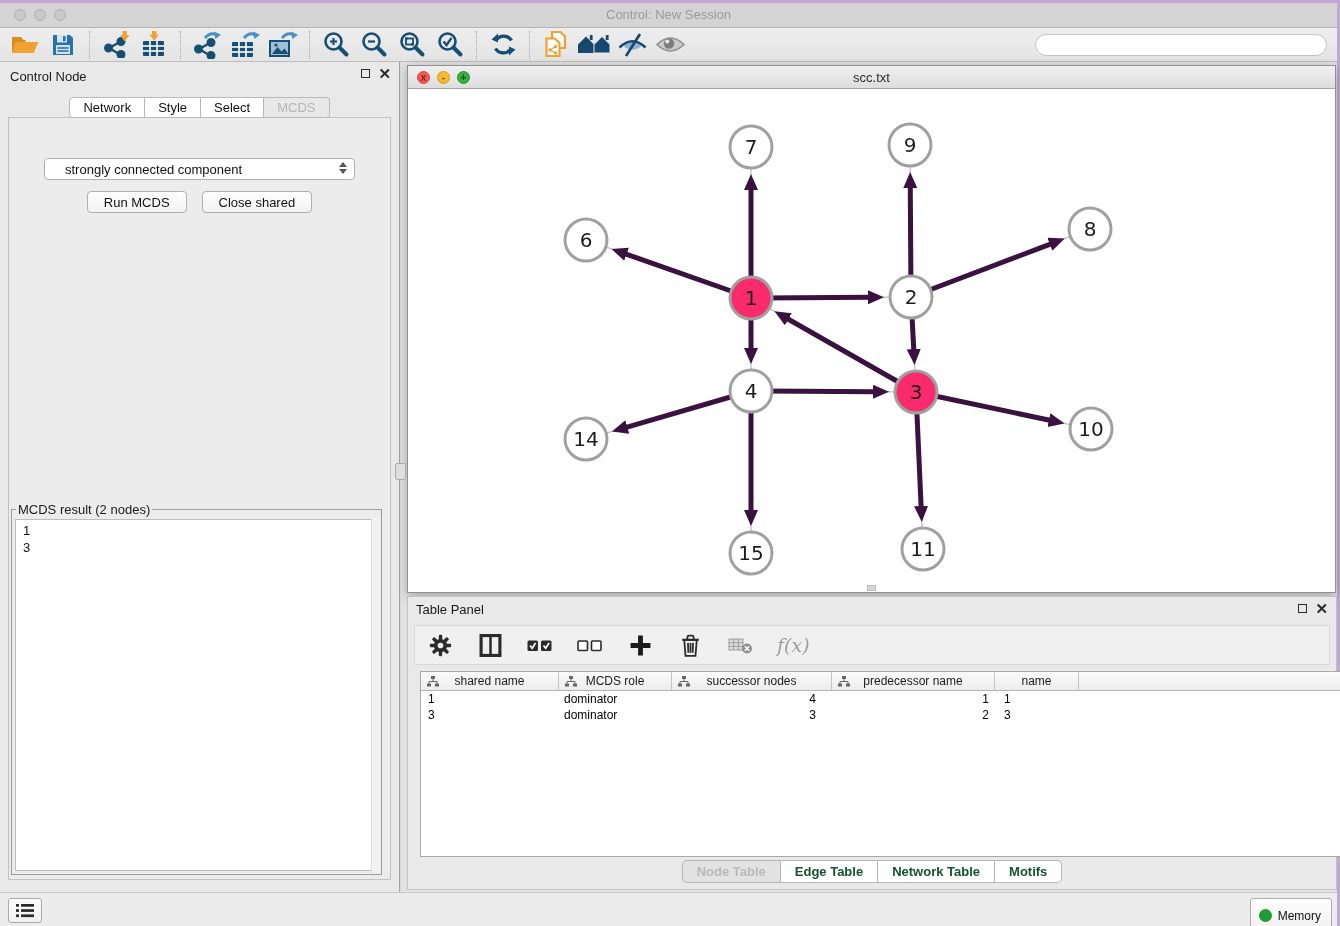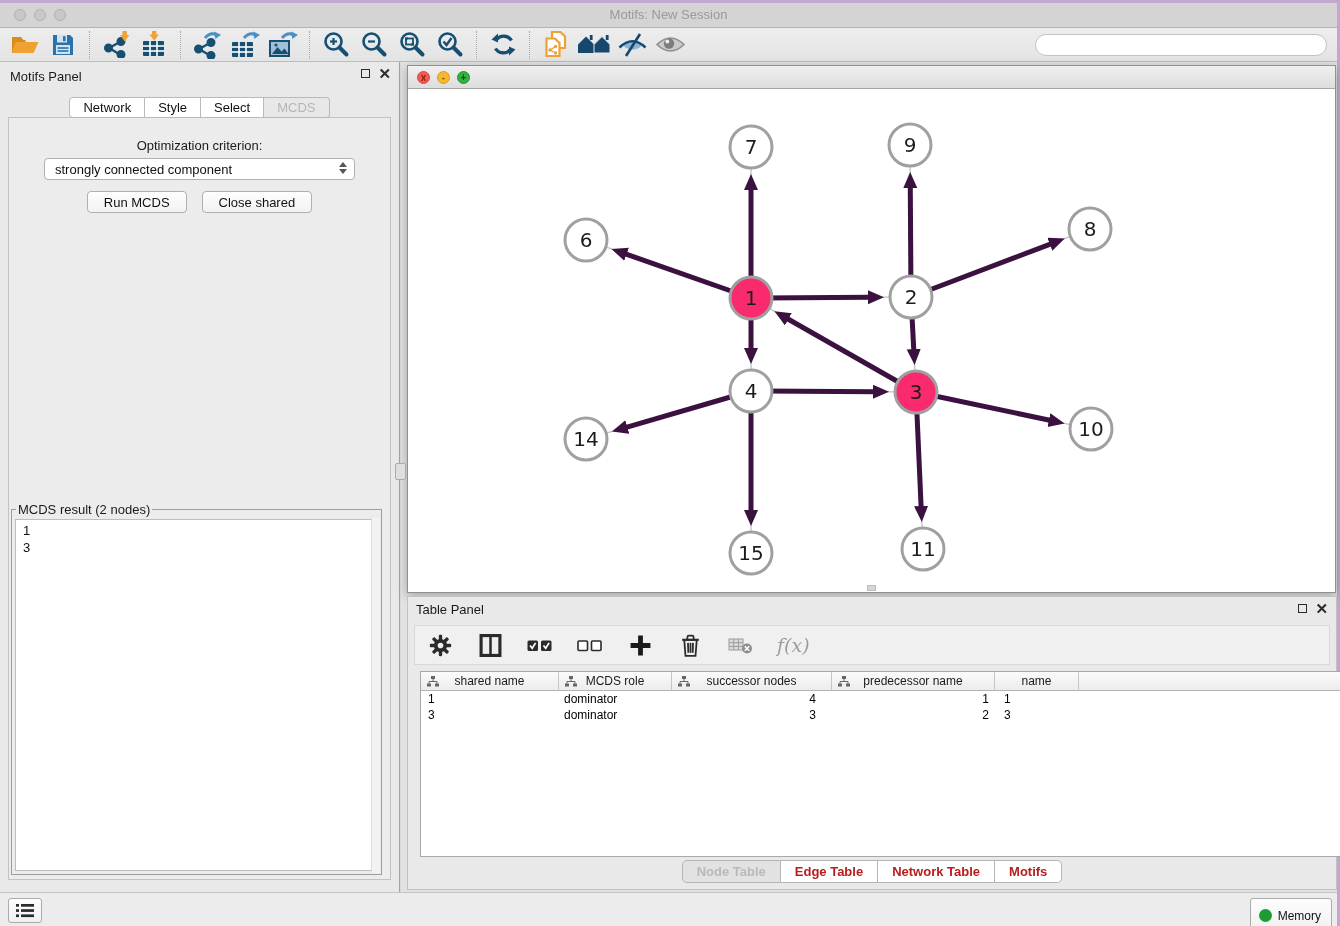--- a/index.html
+++ b/index.html
@@ -27,21 +27,21 @@
   .panel-btns { position:absolute; right:8px; top:6px; display:flex; gap:8px; align-items:center; }
   .float-ic { width:9px; height:9px; border:1.5px solid #2b2b2b; display:inline-block; }
   .close-ic { font-size:15px; font-weight:bold; color:#2b2b2b; line-height:11px; }
   .cp-tabs { position:absolute; left:0; right:0; top:35px; display:flex; justify-content:center; z-index:2; }
   .tabbtn { height:21px; padding:0 13px; background:#fff; border:1px solid #b9b9b9; border-left:none; font-size:13px; color:#111; display:flex; align-items:center; }
   .tabbtn:first-child { border-left:1px solid #b9b9b9; border-radius:4px 0 0 4px; }
   .tabbtn:last-child { border-radius:0 4px 4px 0; }
   .tabbtn.active { background:#e8e8e8; color:#b5b5b5; }
   .cp-box { position:absolute; left:8px; right:8px; top:55px; bottom:12px; border:1px solid #c2c2c2; background:#ececec; }
   .opt-label { position:absolute; top:20px; left:0; right:0; text-align:center; font-size:13px; color:#1a1a1a; }
-  .crit-select { position:absolute; top:40px; left:35px; right:35px; height:22px; background:#fff; border:1px solid #b0b0b0; border-radius:4px; font-size:13px; color:#111; display:flex; align-items:center; padding-left:10px; }
+  .crit-select { position:absolute; top:40px; left:35px; right:35px; height:22px; background:#fff; border:1px solid #b0b0b0; border-radius:4px; font-size:13px; color:#111; display:flex; align-items:center; padding-left:20px; }
   .sel-arrows { position:absolute; right:7px; top:3px; display:flex; flex-direction:column; gap:2px; }
   .tri-up { width:0; height:0; border-left:4px solid transparent; border-right:4px solid transparent; border-bottom:5px solid #555; }
   .tri-dn { width:0; height:0; border-left:4px solid transparent; border-right:4px solid transparent; border-top:5px solid #555; }
   .cp-btnrow { position:absolute; top:73px; left:0; right:0; display:flex; justify-content:center; gap:15px; }
   .pushbtn { height:22px; padding:8px 16px; background:linear-gradient(#fefefe,#f2f2f2); border:1px solid #b0b0b0; border-radius:4px; font-size:13px; color:#111; display:flex; align-items:center; }
   .result-fs { position:absolute; left:2px; right:8px; top:372px; bottom:4px; border:1px solid #9d9d9d; padding:0;margin-top:12px; }
   .result-fs legend { font-size:13px; color:#1a1a1a; margin-left:4px; padding:0 2px; }
   .result-area { position:absolute; left:3px; right:3px; top:2px; bottom:3px; background:#fff; border:1px solid #bdbdbd; font-size:13px; color:#111; padding:2px 0 0 7px; white-space:pre; line-height:17px; }
   .result-scroll { position:absolute; right:1px; top:1px; bottom:1px; width:9px; background:#f2f2f2; border-left:1px solid #ddd; }
   .splitter-handle { position:absolute; left:395px; top:460px; width:11px; height:17px; background:#dedede; border:1px solid #ababab; border-radius:2px; z-index:5; }
@@ -69,21 +69,21 @@
   .ntable { position:absolute; left:12px; top:74px; width:1027px; height:186px; background:#fff; border:1px solid #a8a8a8; }
   .nt-head { display:flex; height:19px; }
   .th { position:relative; background:linear-gradient(#fbfbfb,#ececec); border-right:1px solid #c6c6c6; border-bottom:1px solid #b4b4b4; font-size:12px; color:#1a1a1a; display:flex; align-items:center; justify-content:center; }
   .th .tree { position:absolute; left:6px; top:4px; }
   .th.filler { flex:1; border-right:none; background:linear-gradient(#fbfbfb,#ececec); }
   .nt-row { display:flex; height:16px; font-size:12px; color:#000; }
   .td { overflow:hidden; white-space:nowrap; line-height:16px; }
   .al { text-align:left; } .ar { text-align:right; }
 
   .tp-tabs { position:absolute; left:0; right:0; bottom:6px; display:flex; justify-content:center; }
-  .tp-tab { height:23px; padding:0 14px; background:#fff; border:1px solid #b5b5b5; border-left:none; font-size:13px; font-weight:bold; color:#b91c1c; display:flex; align-items:center; }
+  .tp-tab { height:23px; padding:0 14px; background:#fff; border:1px solid #b5b5b5; border-left:none; font-size:13px; font-weight:bold; color:#14532d; display:flex; align-items:center; }
   .tp-tab:first-child { border-left:1px solid #b5b5b5; border-radius:5px 0 0 5px; }
   .tp-tab:last-child { border-radius:0 5px 5px 0; }
   .tp-tab.active { background:#e2e2e2; color:#b9b9b9; }
 
   
   .statusbar { position:absolute; left:0; right:0; bottom:0; height:34px; background:#ececec; border-top:1px solid #c6c6c6; }
   .sb-list { position:absolute; left:8px; top:5px; width:34px; height:25px; background:linear-gradient(#fdfdfd,#f0f0f0); border:1px solid #ababab; border-radius:3px; display:flex; align-items:center; justify-content:center; }
   .sb-mem { position:absolute; right:5px; top:5px; height:35px; padding:0 10px 0 8px; background:linear-gradient(#fdfdfd,#f0f0f0); border:1px solid #ababab; border-radius:3px; display:flex; align-items:center; gap:6px; font-size:12px; color:#111; }
   .mem-dot { width:13px; height:13px; border-radius:50%; }
 </style>
@@ -91,21 +91,21 @@
 <body>
 
 <div class="chrome">
 
   <div class="titlebar">
     <div class="dots">
       <span class="dot"></span>
       <span class="dot"></span>
       <span class="dot"></span>
     </div>
-    <div class="title">Motifs: New Session</div>
+    <div class="title">Control: New Session</div>
   </div>
 
   <div class="toolbar">
     <span class="tbi">
       <svg width="28" height="24" viewBox="0 0 28 24">
           <path d="M1 4 h9 l2.5 3 h2 v13 H1 z" fill="#d88c1c"></path>
           <path d="M4.5 9 h23 l-4.8 11 H0.8 z" fill="#f0a133"></path>
         </svg>
     </span>
     <span class="tbi">
@@ -269,34 +269,33 @@
     </span>
     <svg class="search-glyph" width="14" height="14" viewBox="0 0 14 14">
         <circle cx="6" cy="6" r="4.2" fill="none" stroke="#8a8a8a" stroke-width="1.4"></circle>
         <line x1="9.2" y1="9.2" x2="13" y2="13" stroke="#8a8a8a" stroke-width="1.4"></line>
       </svg>
     <input class="search" placeholder="" style="">
   </div>
 
   <div class="cpanel">
     <div class="cp-head">
-      <span class="cp-title">Motifs Panel</span>
+      <span class="cp-title">Control Node</span>
       <span class="panel-btns">
         <span class="float-ic"></span>
         <span class="close-ic">✕</span>
       </span>
     </div>
     <div class="cp-tabs">
       <span class="tabbtn">Network</span>
       <span class="tabbtn">Style</span>
       <span class="tabbtn">Select</span>
       <span class="tabbtn active">MCDS</span>
     </div>
     <div class="cp-box">
-      <div class="opt-label">Optimization criterion:</div>
       <div class="crit-select">
         <span>strongly connected component</span>
         <span class="sel-arrows">
             <span class="tri-up"></span>
             <span class="tri-dn"></span>
           </span>
       </div>
       <div class="cp-btnrow">
         <span class="pushbtn">Run MCDS</span>
         <span class="pushbtn">Close shared</span>
@@ -311,20 +310,21 @@
   </div>
   <div class="splitter-handle"></div>
 
   <div class="rregion">
 
     <div class="netwin">
       <div class="nw-title">
         <span class="tl red">x</span>
         <span class="tl yel">-</span>
         <span class="tl grn">+</span>
+        <span class="label">scc.txt</span>
       </div>
       <div class="nw-canvas">
         <svg id="graph-svg" width="927" height="503">
           <defs>
             <marker id="arrowhead" markerUnits="userSpaceOnUse" markerWidth="17" markerHeight="15" refX="2" refY="7" orient="auto">
               <path id="arrowhead-path" d="M0,0 L16,7 L0,14 z" fill="#3b1140"></path>
             </marker>
           </defs>
         <line x1="343" y1="209" x2="343" y2="79" stroke="#c0c0c0" stroke-width="1.3"></line>
             <line x1="343" y1="209" x2="343" y2="99" stroke="#3b1140" stroke-width="5" marker-end="url(#arrowhead)"></line>

